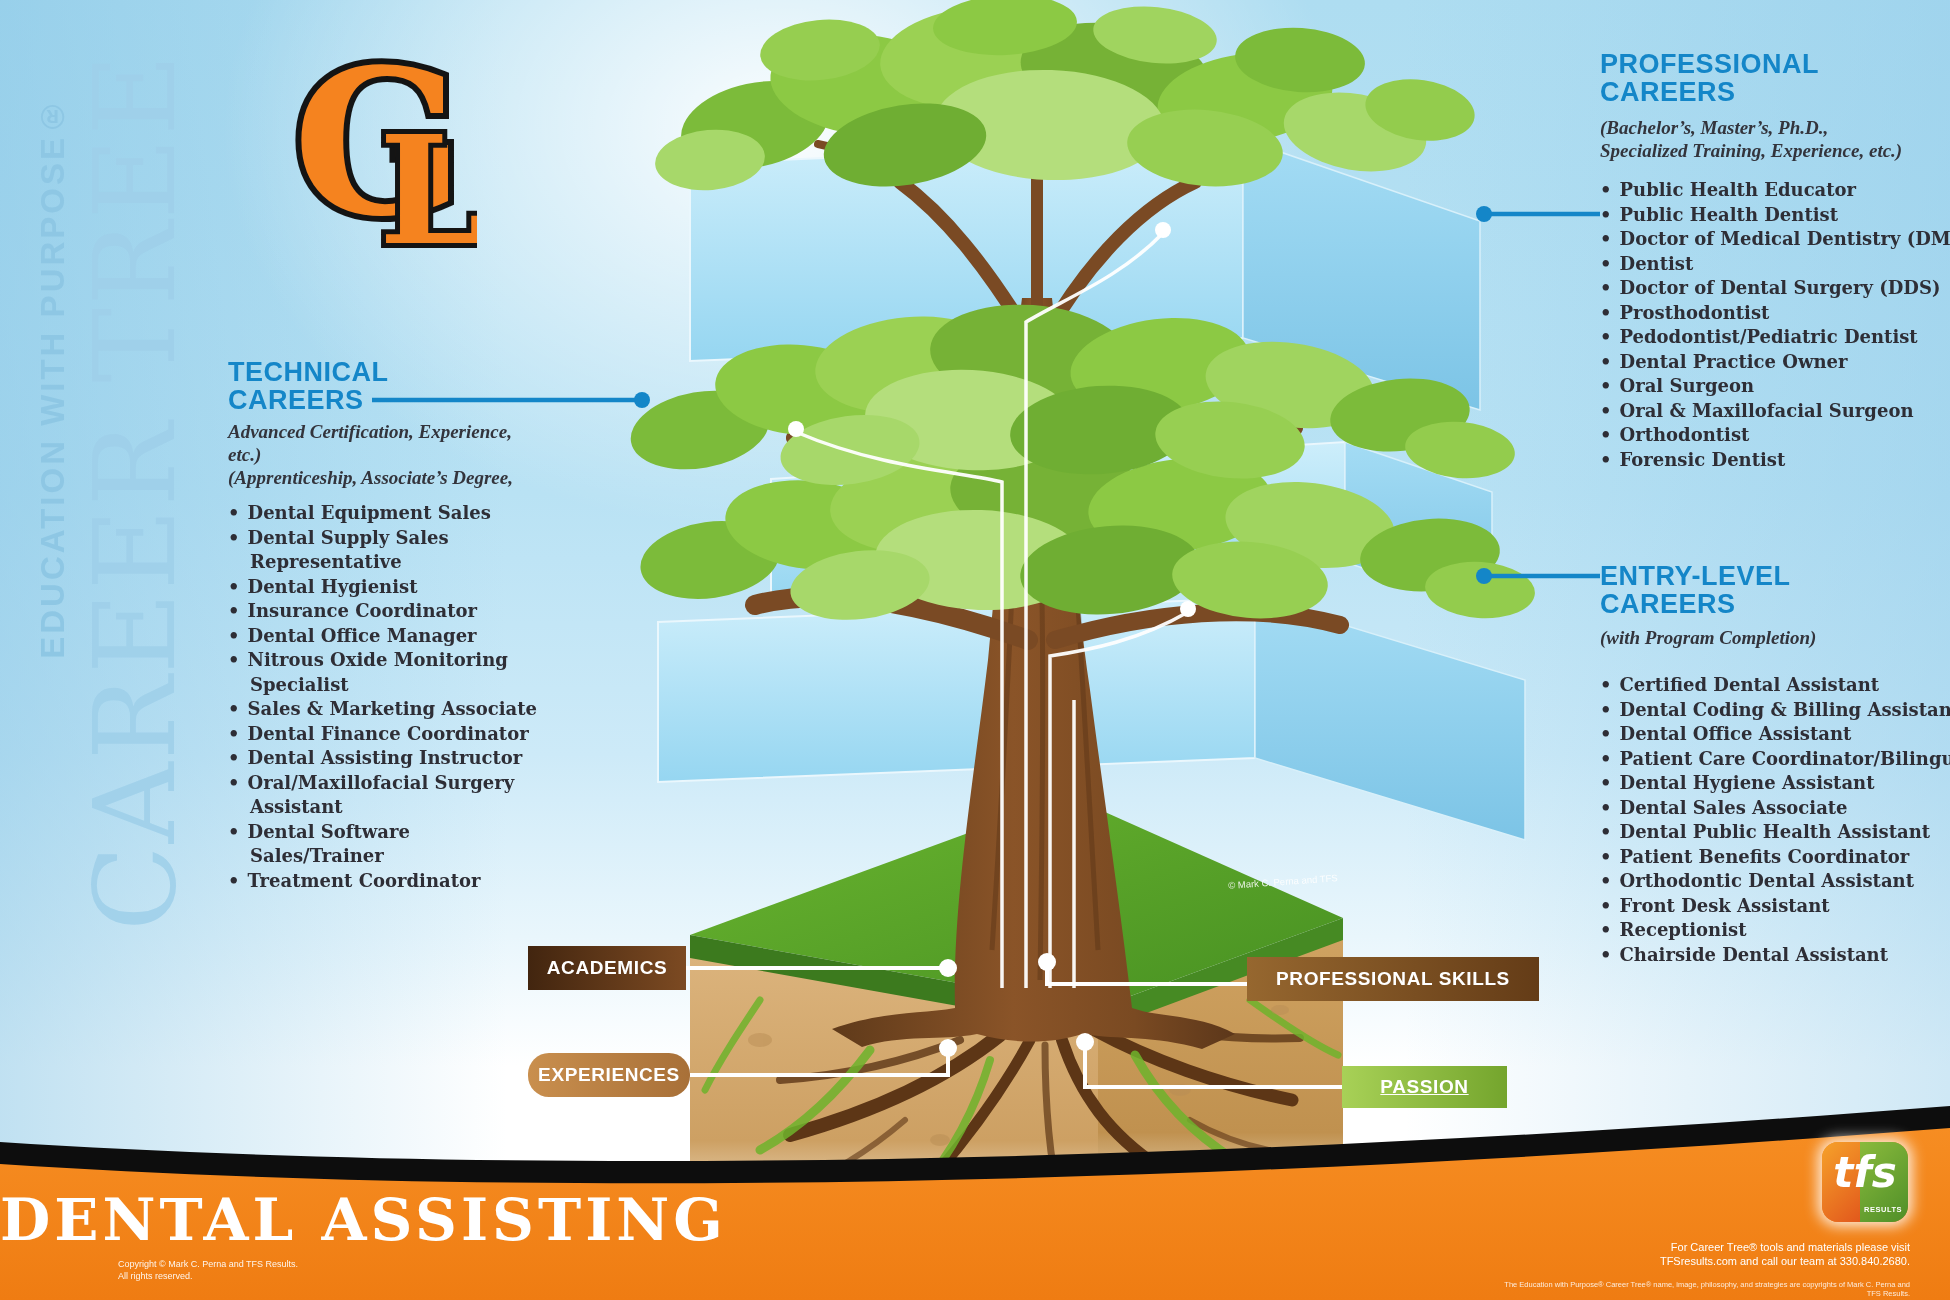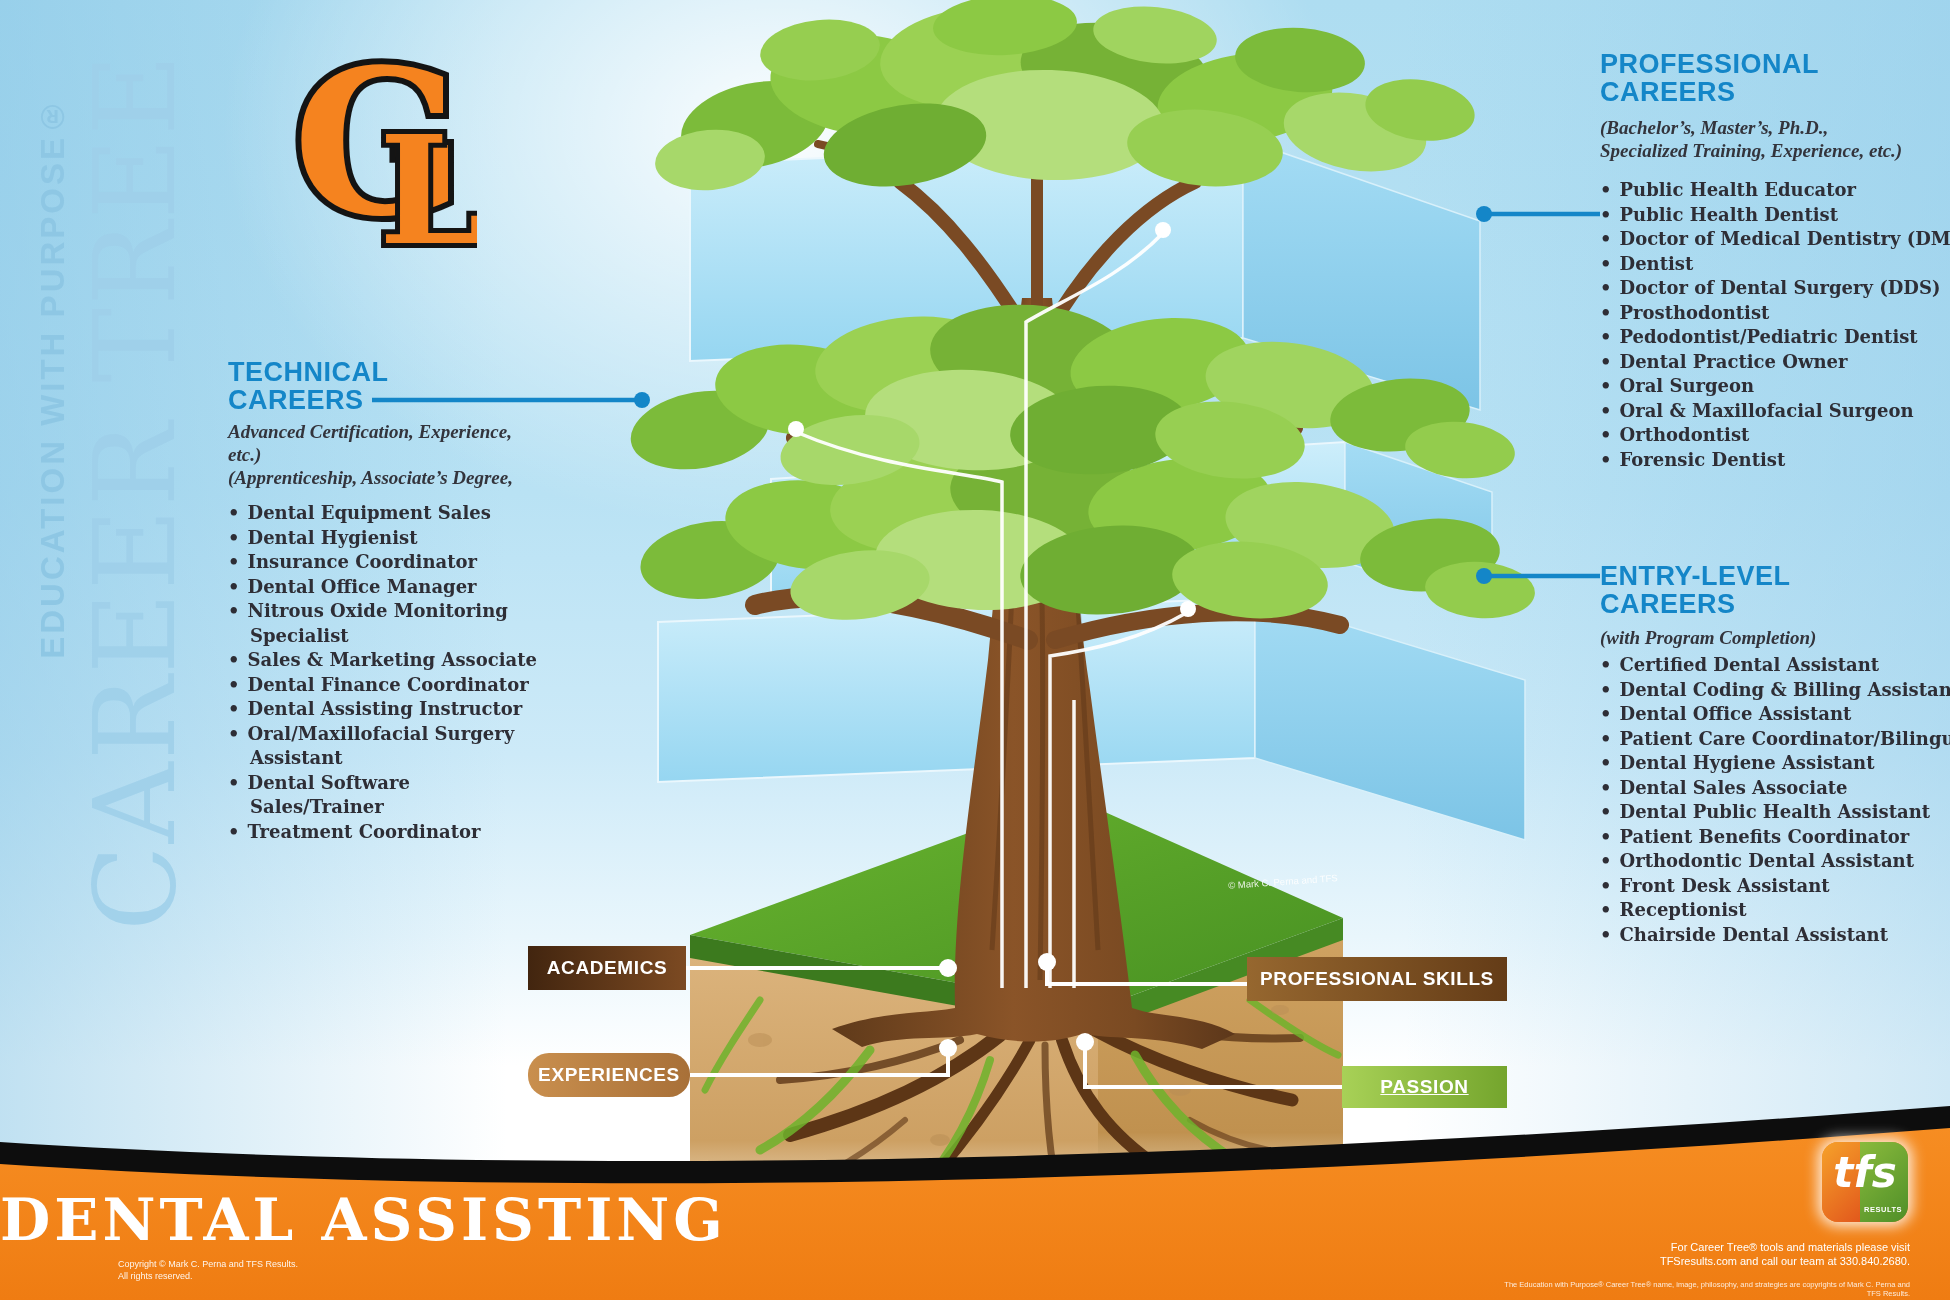--- a/index.html
+++ b/index.html
@@ -23,29 +23,29 @@
   .sec-sub{margin-top:6px;font-size:19px;line-height:23px;font-style:italic;font-weight:bold;color:#33343c;font-family:Liberation Serif, serif;}
   .list{margin-top:12px;font-family:"DejaVu Serif",serif;font-weight:bold;font-size:18px;
         line-height:24.5px;color:#2e2e36;}
   .li{padding-left:22px;text-indent:-22px;}
   .li::before{content:"\2022";margin-right:8px;}
   .nowrap .li{white-space:nowrap;}
   #sec-technical{left:228px;top:358px;width:310px;}
   #sec-professional{left:1600px;top:50px;width:350px;}
   #sec-professional .sec-sub{margin-top:10px;} #sec-professional .list{margin-top:16px;}
   #sec-entry{left:1600px;top:562px;width:350px;}
-  #sec-entry .sec-sub{margin-top:8px;} #sec-entry .list{margin-top:4px;}
+  #sec-entry .sec-sub{margin-top:8px;} #sec-entry .list{margin-top:24px;}
   
   .bar{position:absolute;z-index:2;display:flex;align-items:center;justify-content:center;
        color:#fff;font-weight:bold;font-size:19px;letter-spacing:.6px;}
   #bar-academics{left:528px;top:946px;width:158px;height:44px;
       background:linear-gradient(90deg,#42250f,#7c4a22);}
   #bar-experiences{left:528px;top:1053px;width:162px;height:44px;
       background:linear-gradient(90deg,#c98f4e,#a87038);border-radius:21px;}
-  #bar-profskills{left:1247px;top:957px;width:260px;height:44px;
+  #bar-profskills{left:1247px;top:957px;width:292px;height:44px;
       background:linear-gradient(90deg,#96672f,#643c17);}
   #bar-passion{left:1342px;top:1066px;width:165px;height:42px;
       background:linear-gradient(90deg,#a8d157,#74a52d);text-decoration:underline;}
   
   .banner-title{left:0;top:1186px;width:100%;color:#fff;
       font-family:"DejaVu Serif",serif;font-weight:bold;font-size:58px;letter-spacing:4px;}
   .copyright{left:118px;top:1258px;font-size:9px;line-height:12px;color:rgba(255,255,255,.92);}
   .contact{left:1490px;top:1240px;width:420px;text-align:right;font-size:11px;line-height:14px;
       color:#fff;}
   .legal{left:1490px;top:1280px;width:420px;text-align:right;font-size:7.5px;line-height:9px;
@@ -273,20 +273,21 @@
       <div>TECHNICAL</div>
       <div>CAREERS</div>
     </div>
     <div class="sec-sub">
       <div>Advanced Certification, Experience, etc.)</div>
       <div>(Apprenticeship, Associate’s Degree,</div>
     </div>
     <div class="list">
 
     <div class="li"><span>Dental Equipment Sales</span></div>
+        <div class="li"><span>Dental Supply Sales Representative</span></div>
         <div class="li"><span>Dental Hygienist</span></div>
         <div class="li"><span>Insurance Coordinator</span></div>
         <div class="li"><span>Dental Office Manager</span></div>
         <div class="li"><span>Nitrous Oxide Monitoring Specialist</span></div>
         <div class="li"><span>Sales &amp; Marketing Associate</span></div>
         <div class="li"><span>Dental Finance Coordinator</span></div>
         <div class="li"><span>Dental Assisting Instructor</span></div>
         <div class="li"><span>Oral/Maxillofacial Surgery Assistant</span></div>
         <div class="li"><span>Dental Software Sales/Trainer</span></div>
         <div class="li"><span>Treatment Coordinator</span></div>

